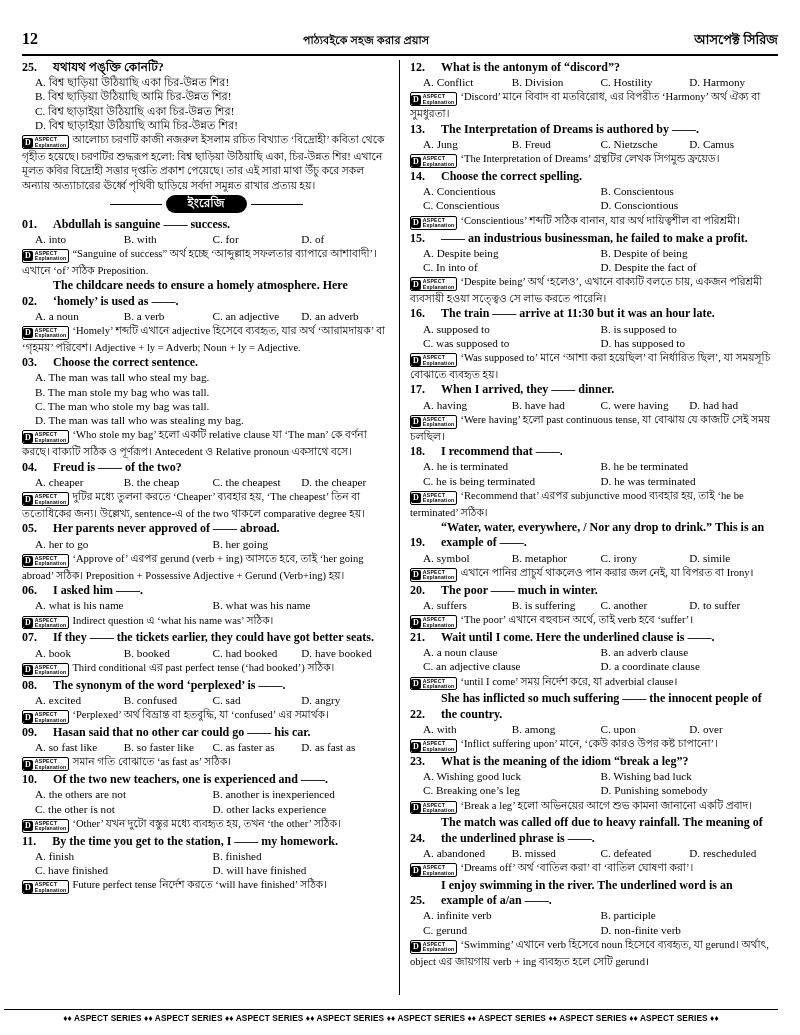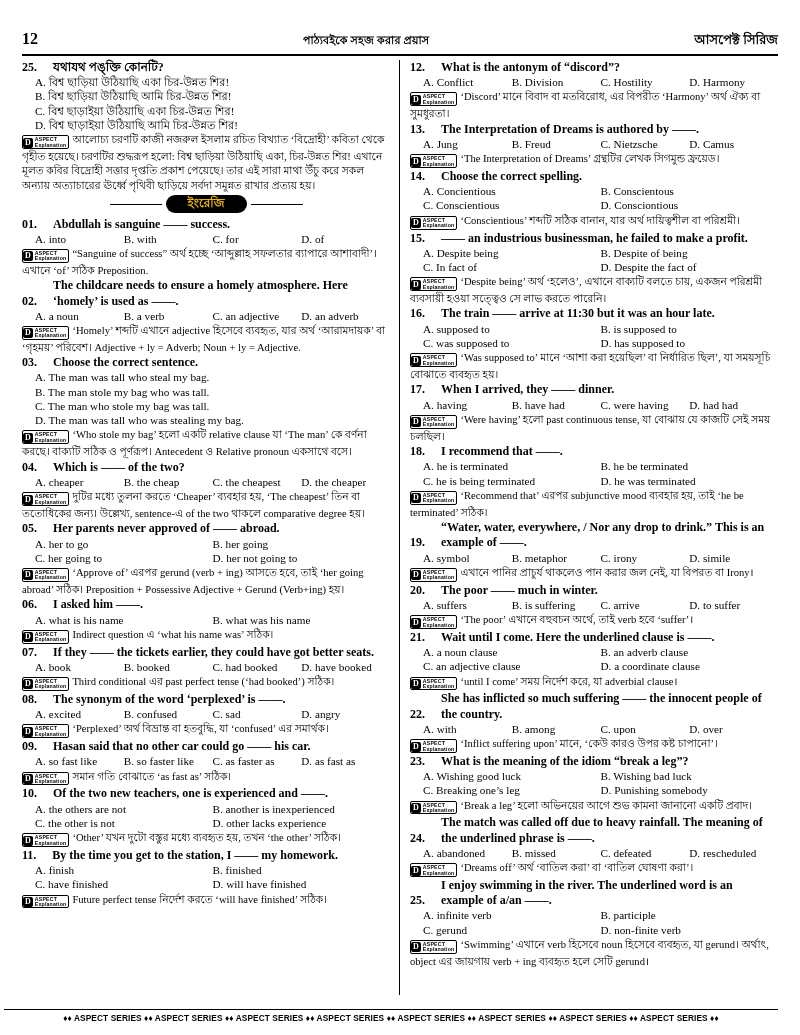--- a/index.html
+++ b/index.html
@@ -101,21 +101,21 @@
     padding-left: 2px;
     letter-spacing: .2px;
   }
   .expl-text { font-size: 10.6px; }
 
   
   .banner-wrap { text-align: center; margin: 3px 0 4px 0; }
   .banner {
     display: inline-block;
     background: #000;
-    color: #eab308;
+    color: #ffffff;
     font-size: 12px;
     font-weight: bold;
     padding: 1px 22px;
     border-radius: 9px;
     position: relative;
   }
   .banner::before, .banner::after {
     content: "";
     position: absolute;
     top: 50%;
@@ -225,21 +225,21 @@
             </div>
             <div class="opt-row full">
               <span class="opt">D. The man was tall who was stealing my bag.</span>
             </div>
           </div>
           <div class="expl"><span class="badge"><span class="dot">D</span><span class="lbl">ASPECT<br>Explanation</span></span><span class="expl-text">‘Who stole my bag’ হলো একটি relative clause যা ‘The man’ কে বর্ণনা করছে। বাক্যটি সঠিক ও পূর্ণরূপ। Antecedent ও Relative pronoun একসাথে বসে।</span></div>
         </div>
         <div class="q">
           <div class="q-head">
             <span class="q-num">04.</span>
-            <span class="q-text">Which is —— of the two?</span>
+            <span class="q-text">Freud is —— of the two?</span>
           </div>
           <div class="opts">
             <div class="opt-row">
               <span class="opt">A. cheaper</span>
               <span class="opt">B. the cheap</span>
               <span class="opt">C. the cheapest</span>
               <span class="opt">D. the cheaper</span>
             </div>
           </div>
           <div class="expl"><span class="badge"><span class="dot">D</span><span class="lbl">ASPECT<br>Explanation</span></span><span class="expl-text">দুটির মধ্যে তুলনা করতে ‘Cheaper’ ব্যবহার হয়, ‘The cheapest’ তিন বা ততোধিকের জন্য। উল্লেখ্য, sentence-এ of the two থাকলে comparative degree হয়।</span></div>
@@ -247,24 +247,20 @@
         <div class="q">
           <div class="q-head">
             <span class="q-num">05.</span>
             <span class="q-text">Her parents never approved of —— abroad.</span>
           </div>
           <div class="opts">
             <div class="opt-row two">
               <span class="opt">A. her to go</span>
               <span class="opt">B. her going</span>
             </div>
-            <div class="opt-row two">
-              <span class="opt">C. her going to</span>
-              <span class="opt">D. her not going to</span>
-            </div>
           </div>
           <div class="expl"><span class="badge"><span class="dot">D</span><span class="lbl">ASPECT<br>Explanation</span></span><span class="expl-text">‘Approve of’ এরপর gerund (verb + ing) আসতে হবে, তাই ‘her going abroad’ সঠিক। Preposition + Possessive Adjective + Gerund (Verb+ing) হয়।</span></div>
         </div>
         <div class="q">
           <div class="q-head">
             <span class="q-num">06.</span>
             <span class="q-text">I asked him ——.</span>
           </div>
           <div class="opts">
             <div class="opt-row two">
@@ -406,21 +402,21 @@
           <div class="q-head">
             <span class="q-num">15.</span>
             <span class="q-text">—— an industrious businessman, he failed to make a profit.</span>
           </div>
           <div class="opts">
             <div class="opt-row two">
               <span class="opt">A. Despite being</span>
               <span class="opt">B. Despite of being</span>
             </div>
             <div class="opt-row two">
-              <span class="opt">C. In fact of</span>
+              <span class="opt">C. In into of</span>
               <span class="opt">D. Despite the fact of</span>
             </div>
           </div>
           <div class="expl"><span class="badge"><span class="dot">D</span><span class="lbl">ASPECT<br>Explanation</span></span><span class="expl-text">‘Despite being’ অর্থ ‘হলেও’, এখানে বাক্যটি বলতে চায়, একজন পরিশ্রমী ব্যবসায়ী হওয়া সত্ত্বেও সে লাভ করতে পারেনি।</span></div>
         </div>
         <div class="q">
           <div class="q-head">
             <span class="q-num">16.</span>
             <span class="q-text">The train —— arrive at 11:30 but it was an hour late.</span>
           </div>
@@ -485,21 +481,21 @@
         </div>
         <div class="q">
           <div class="q-head">
             <span class="q-num">20.</span>
             <span class="q-text">The poor —— much in winter.</span>
           </div>
           <div class="opts">
             <div class="opt-row">
               <span class="opt">A. suffers</span>
               <span class="opt">B. is suffering</span>
-              <span class="opt">C. arrive</span>
+              <span class="opt">C. another</span>
               <span class="opt">D. to suffer</span>
             </div>
           </div>
           <div class="expl"><span class="badge"><span class="dot">D</span><span class="lbl">ASPECT<br>Explanation</span></span><span class="expl-text">‘The poor’ এখানে বহুবচন অর্থে, তাই verb হবে ‘suffer’।</span></div>
         </div>
         <div class="q">
           <div class="q-head">
             <span class="q-num">21.</span>
             <span class="q-text">Wait until I come. Here the underlined clause is ——.</span>
           </div>

